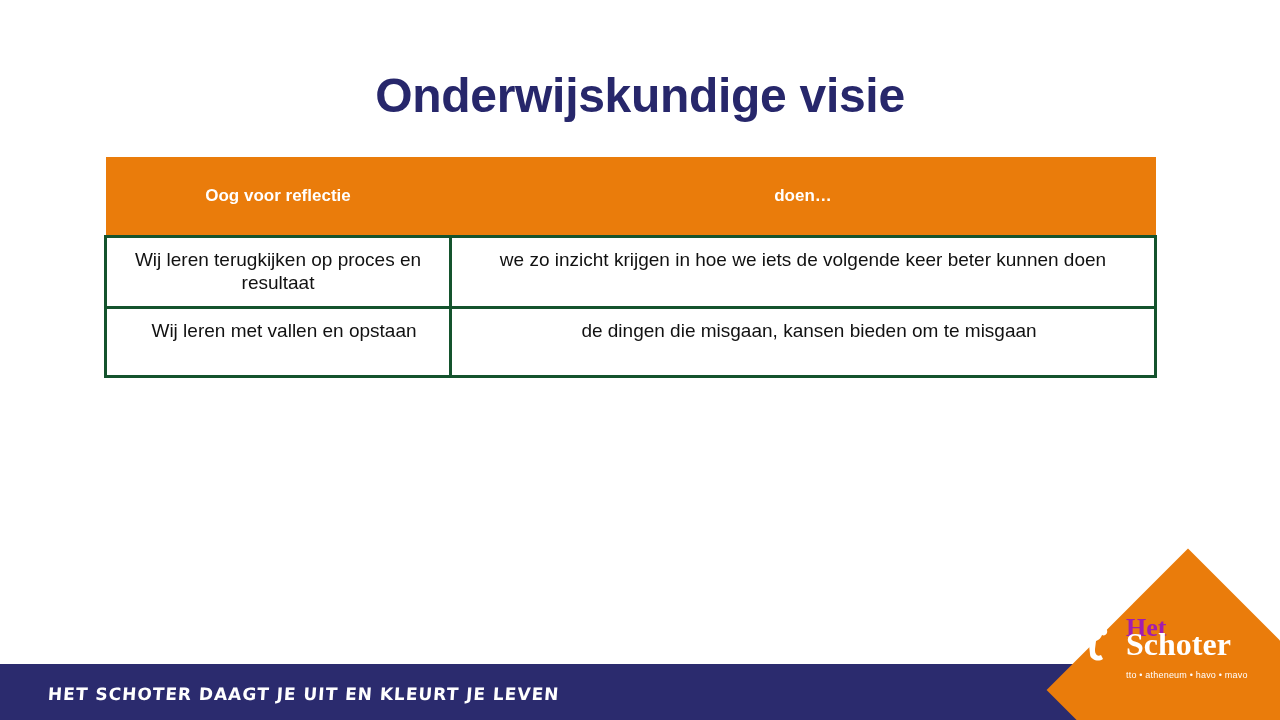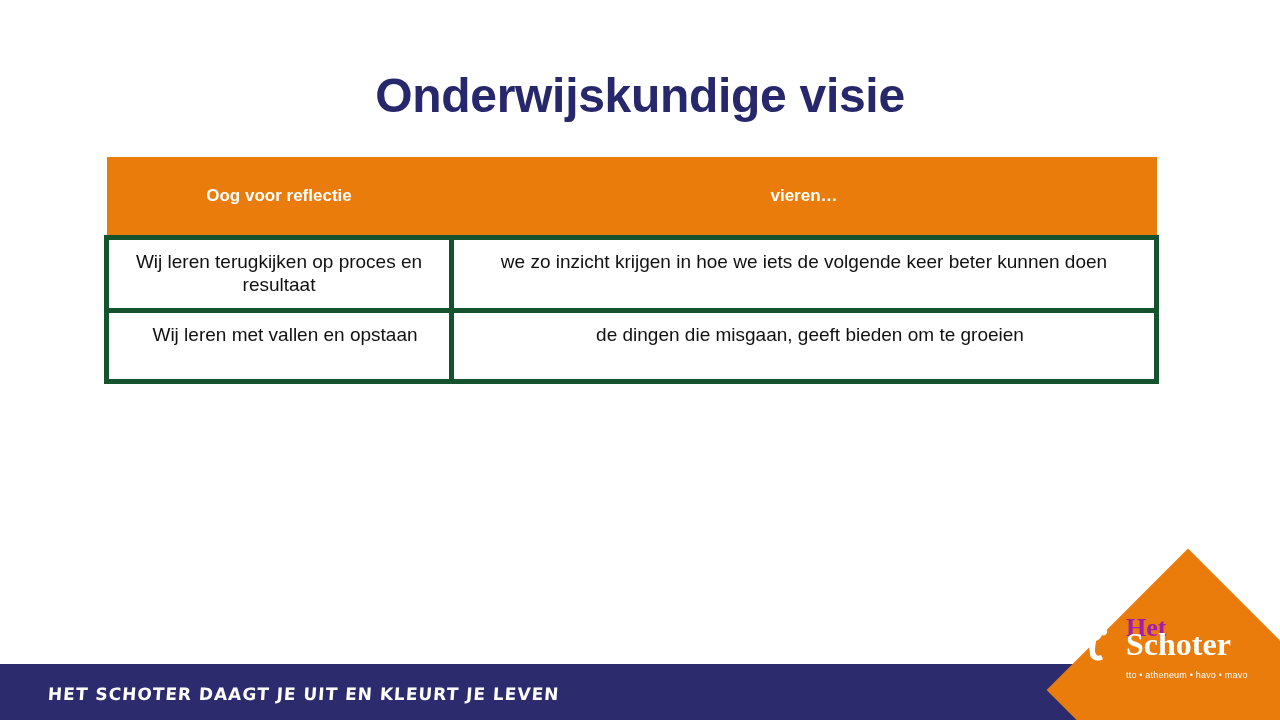--- a/index.html
+++ b/index.html
@@ -48,21 +48,21 @@
     color: #ffffff;
     font-size: 17px;
     font-weight: bold;
     height: 78px;
     vertical-align: middle;
     text-align: center;
     border: none;
     padding: 0 10px;
   }
   table.vision-table td {
-    border: 5px solid #14532d;
+    border: 3px solid #14532d;
     font-size: 19px;
     color: #111111;
     text-align: center;
     vertical-align: top;
     padding: 10px 12px 8px 12px;
     line-height: 1.22;
     background: #ffffff;
   }
   table.vision-table tr.row-h-1 td { height: 50px; }
   table.vision-table tr.row-h-2 td { height: 48px; }
@@ -151,31 +151,31 @@
 
   <div class="table-wrap">
     <table class="vision-table">
       <colgroup>
           <col class="c1">
           <col class="c2">
         </colgroup>
       <thead>
         <tr>
           <th>Oog voor reflectie</th>
-          <th>vieren…</th>
+          <th>doen…</th>
         </tr>
       </thead>
       <tbody>
         <tr class="row-h-1">
           <td>Wij leren terugkijken op proces en resultaat</td>
           <td>we zo inzicht krijgen in hoe we iets de volgende keer beter kunnen doen</td>
         </tr>
         <tr class="row-h-4">
           <td>Wij leren met vallen en opstaan</td>
-          <td>de dingen die misgaan, geeft bieden om te groeien</td>
+          <td>de dingen die misgaan, kansen bieden om te misgaan</td>
         </tr>
       </tbody>
     </table>
   </div>
 
   <div class="footer-bar"></div>
   <div class="footer-text">HET SCHOTER DAAGT JE UIT EN KLEURT JE LEVEN</div>
 
   <div class="logo-diamond"></div>
   <div class="logo-inner">

